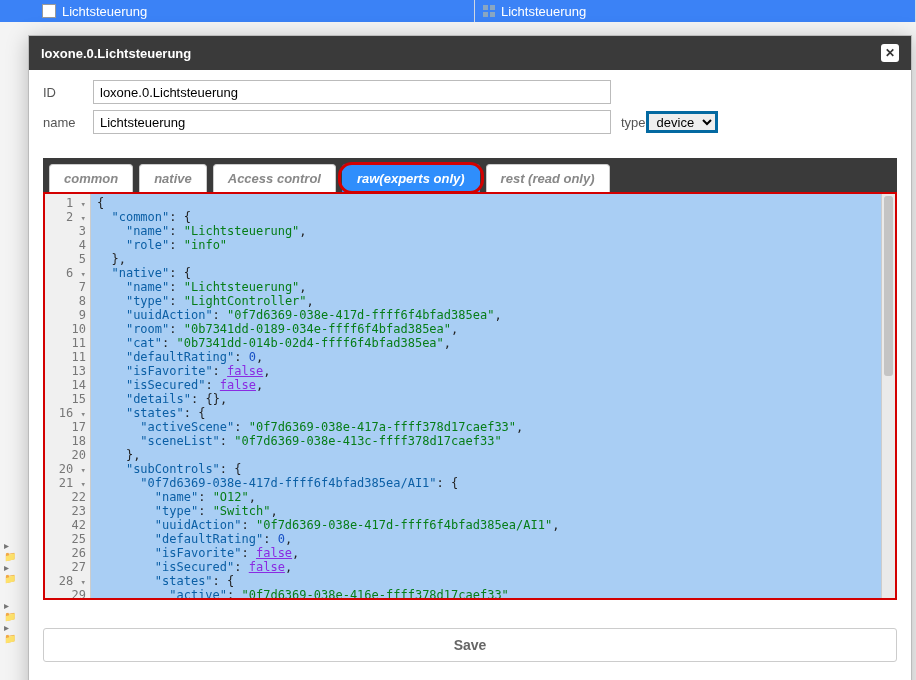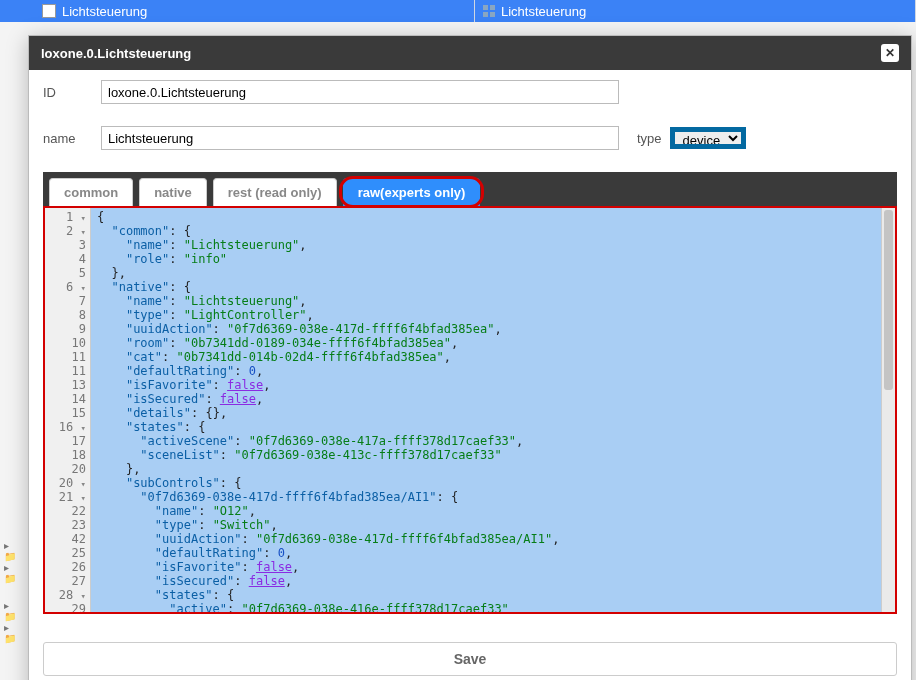--- a/index.html
+++ b/index.html
@@ -79,51 +79,51 @@
     font-weight: bold;
     font-size: 12px;
     cursor: pointer;
   }
   .modal-body {
     padding: 10px 14px 14px 14px;
   }
   .form-row {
     display: flex;
     align-items: center;
-    margin-bottom: 22px;
-    gap: 8px;
+    margin-bottom: 6px;
   }
   .form-row label {
     width: 50px;
     color: #555;
   }
   .form-row input[type=text] {
     border: 1px solid #bbb;
     padding: 3px 6px;
     font-size: 13px;
     height: 24px;
   }
   .id-input { width: 518px; }
   .name-input { width: 518px; }
   .type-label { margin-left: 10px; color:#555; }
   .type-select {
-    border: 5px solid #0369a1;
+    border: 3px solid #0369a1;
     height: 22px;
     font-size: 13px;
     background: #eee;
     padding: 0 4px;
   }
 
   
   .tabs-bar {
     background: #3a3a3a;
     padding: 6px 6px 0 6px;
     display: flex;
     gap: 6px;
-    margin-top: 14px;
+    margin-top: 24px;
+    font-style: italic;
   }
   .tab {
     background: #fff;
     color: #888;
     border: 1px solid #ccc;
     border-bottom: none;
     border-radius: 4px 4px 0 0;
     padding: 6px 14px;
     font-weight: bold;
     font-size: 13px;
@@ -272,22 +272,23 @@
       <input type="text" class="name-input" value="Lichtsteuerung" style="">
       <span class="type-label">type</span>
       <select class="type-select">
         <option>device</option>
       </select>
     </div>
 
     <div class="tabs-bar">
       <div class="tab">common</div>
       <div class="tab">native</div>
+      <div class="tab">Access control</div>
+      <div class="tab active">raw(experts only)</div>
       <div class="tab">rest (read only)</div>
-      <div class="tab active">raw(experts only)</div>
     </div>
 
     <div class="editor-wrap">
       <div class="gutter" id="gutter">
           <div class="ln">1<span class="fold"> ▾</span></div>
           <div class="ln">2<span class="fold"> ▾</span></div>
           <div class="ln">3</div>
           <div class="ln">4</div>
           <div class="ln">5</div>
           <div class="ln">6<span class="fold"> ▾</span></div>

